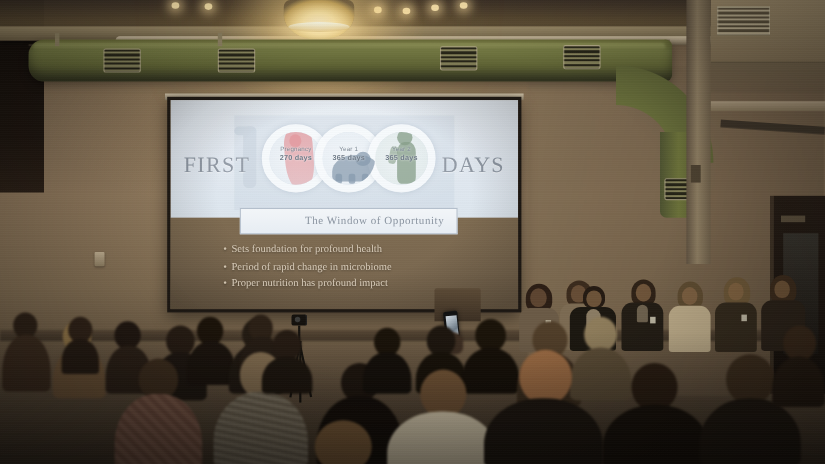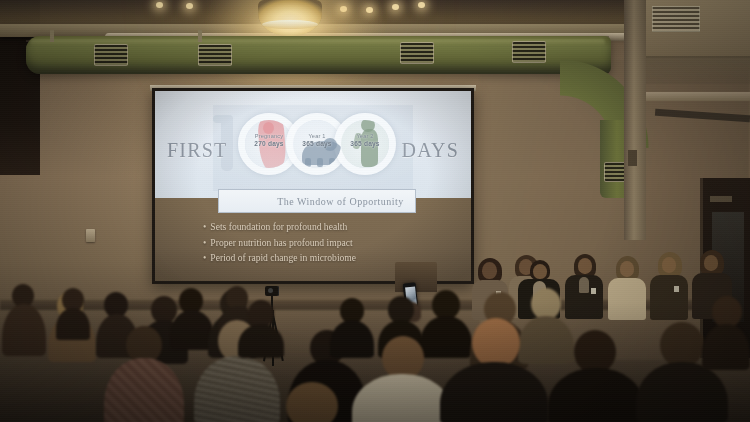--- a/index.html
+++ b/index.html
@@ -536,22 +536,22 @@
       <span class="headline-word">FIRST</span>
       <span class="headline-word">DAYS</span>
     </div>
 
     <div class="banner">
       <span class="banner-text">The Window of Opportunity</span>
     </div>
 
     <div class="bullets">
       <div class="bullet">Sets foundation for profound health</div>
+      <div class="bullet">Period of rapid change in microbiome</div>
       <div class="bullet">Proper nutrition has profound impact</div>
-      <div class="bullet">Period of rapid change in microbiome</div>
     </div>
 
     <div class="slide-glare"></div>
     <div class="slide-vignette"></div>
   </div>
 
   <div class="light-switch"></div>
   <div class="outlet" style="left:106px; top:334px;"></div>
   <div class="outlet" style="left:322px; top:332px;"></div>
   <div class="outlet" style="left:344px; top:332px;"></div>

